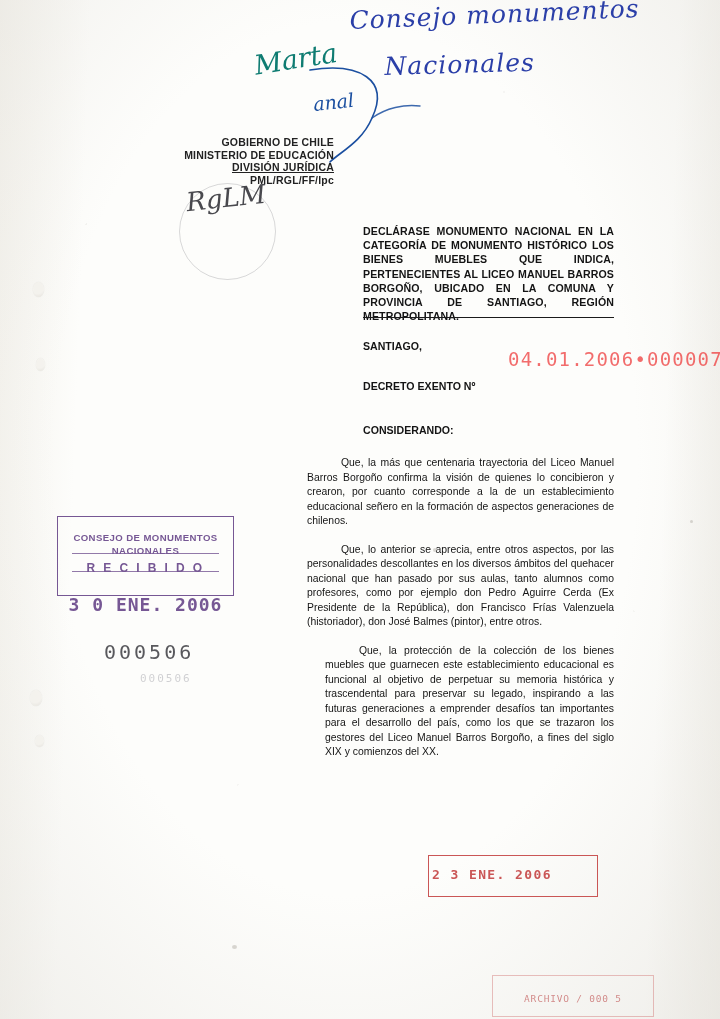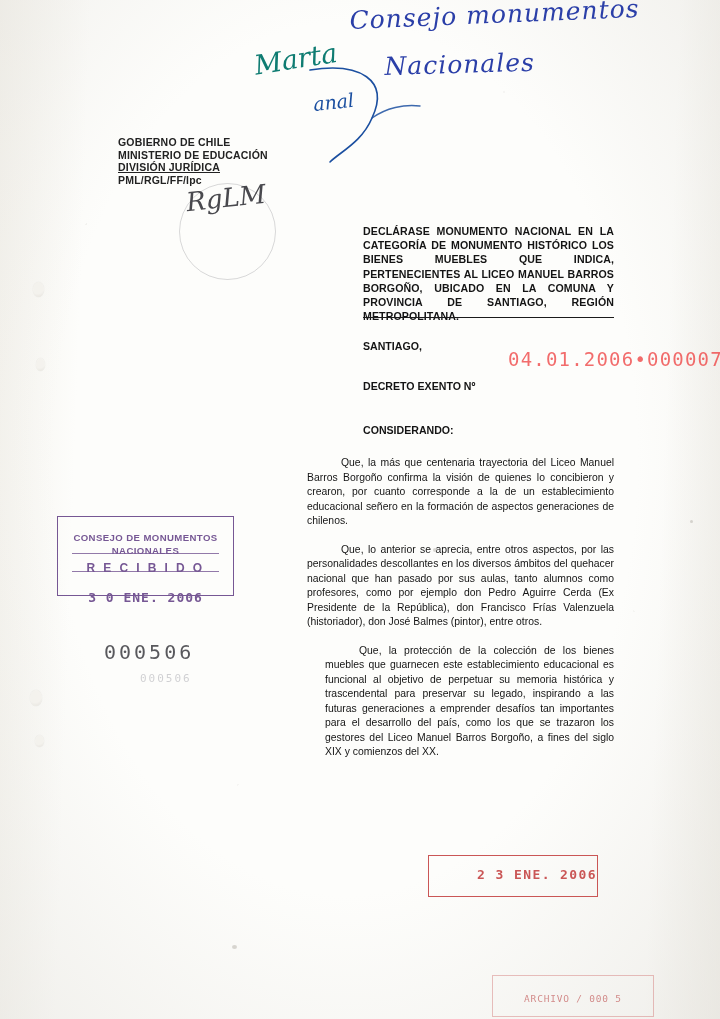--- a/index.html
+++ b/index.html
@@ -79,21 +79,21 @@
     width: 140px; height: 110px;
     pointer-events: none;
   }
 
   
   #letterhead {
     position: absolute;
     left: 118px;
     top: 136px;
     width: 216px;
-    text-align: left;
+    text-align: right;
     font-size: 10.5px;
     line-height: 12.6px;
     color: #222;
     font-weight: 700;
     letter-spacing: .2px;
   }
   #letterhead .lh-line { display: block; }
   #letterhead .lh-underline { text-decoration: underline; }
 
   
@@ -222,23 +222,23 @@
   }
   #reception-stamp .rs-recibido {
     display: block;
     margin-top: 5px;
     font-size: 12px;
     letter-spacing: 2.4px;
     font-weight: 700;
   }
   #reception-stamp .rs-date {
     display: block;
-    margin-top: 16px;
-    font-family: "DejaVu Sans Mono", monospace;
-    font-size: 13px;
+    margin-top: 23px;
+    font-family: "DejaVu Sans Mono", monospace;
+    font-size: 18px;
     letter-spacing: 1px;
     font-weight: 700;
   }
   #reception-stamp .rs-line {
     position: absolute;
     left: 14px; right: 14px;
     height: 1px;
     background: #6b4a8c;
     opacity: .8;
   }
@@ -274,21 +274,21 @@
     top: 855px;
     width: 168px;
     height: 40px;
     border: 1.2px solid #c23a3a;
     opacity: .85;
   }
   #red-date-stamp .rd-text {
     position: absolute;
     left: 3px; right: 0;
     top: 11px;
-    text-align: right;
+    text-align: left;
     color: #c23a3a;
     font-family: "DejaVu Sans Mono", monospace;
     font-size: 13px;
     letter-spacing: 1.4px;
     font-weight: 700;
   }
 
   
   #bottom-stamp {
     position: absolute;

